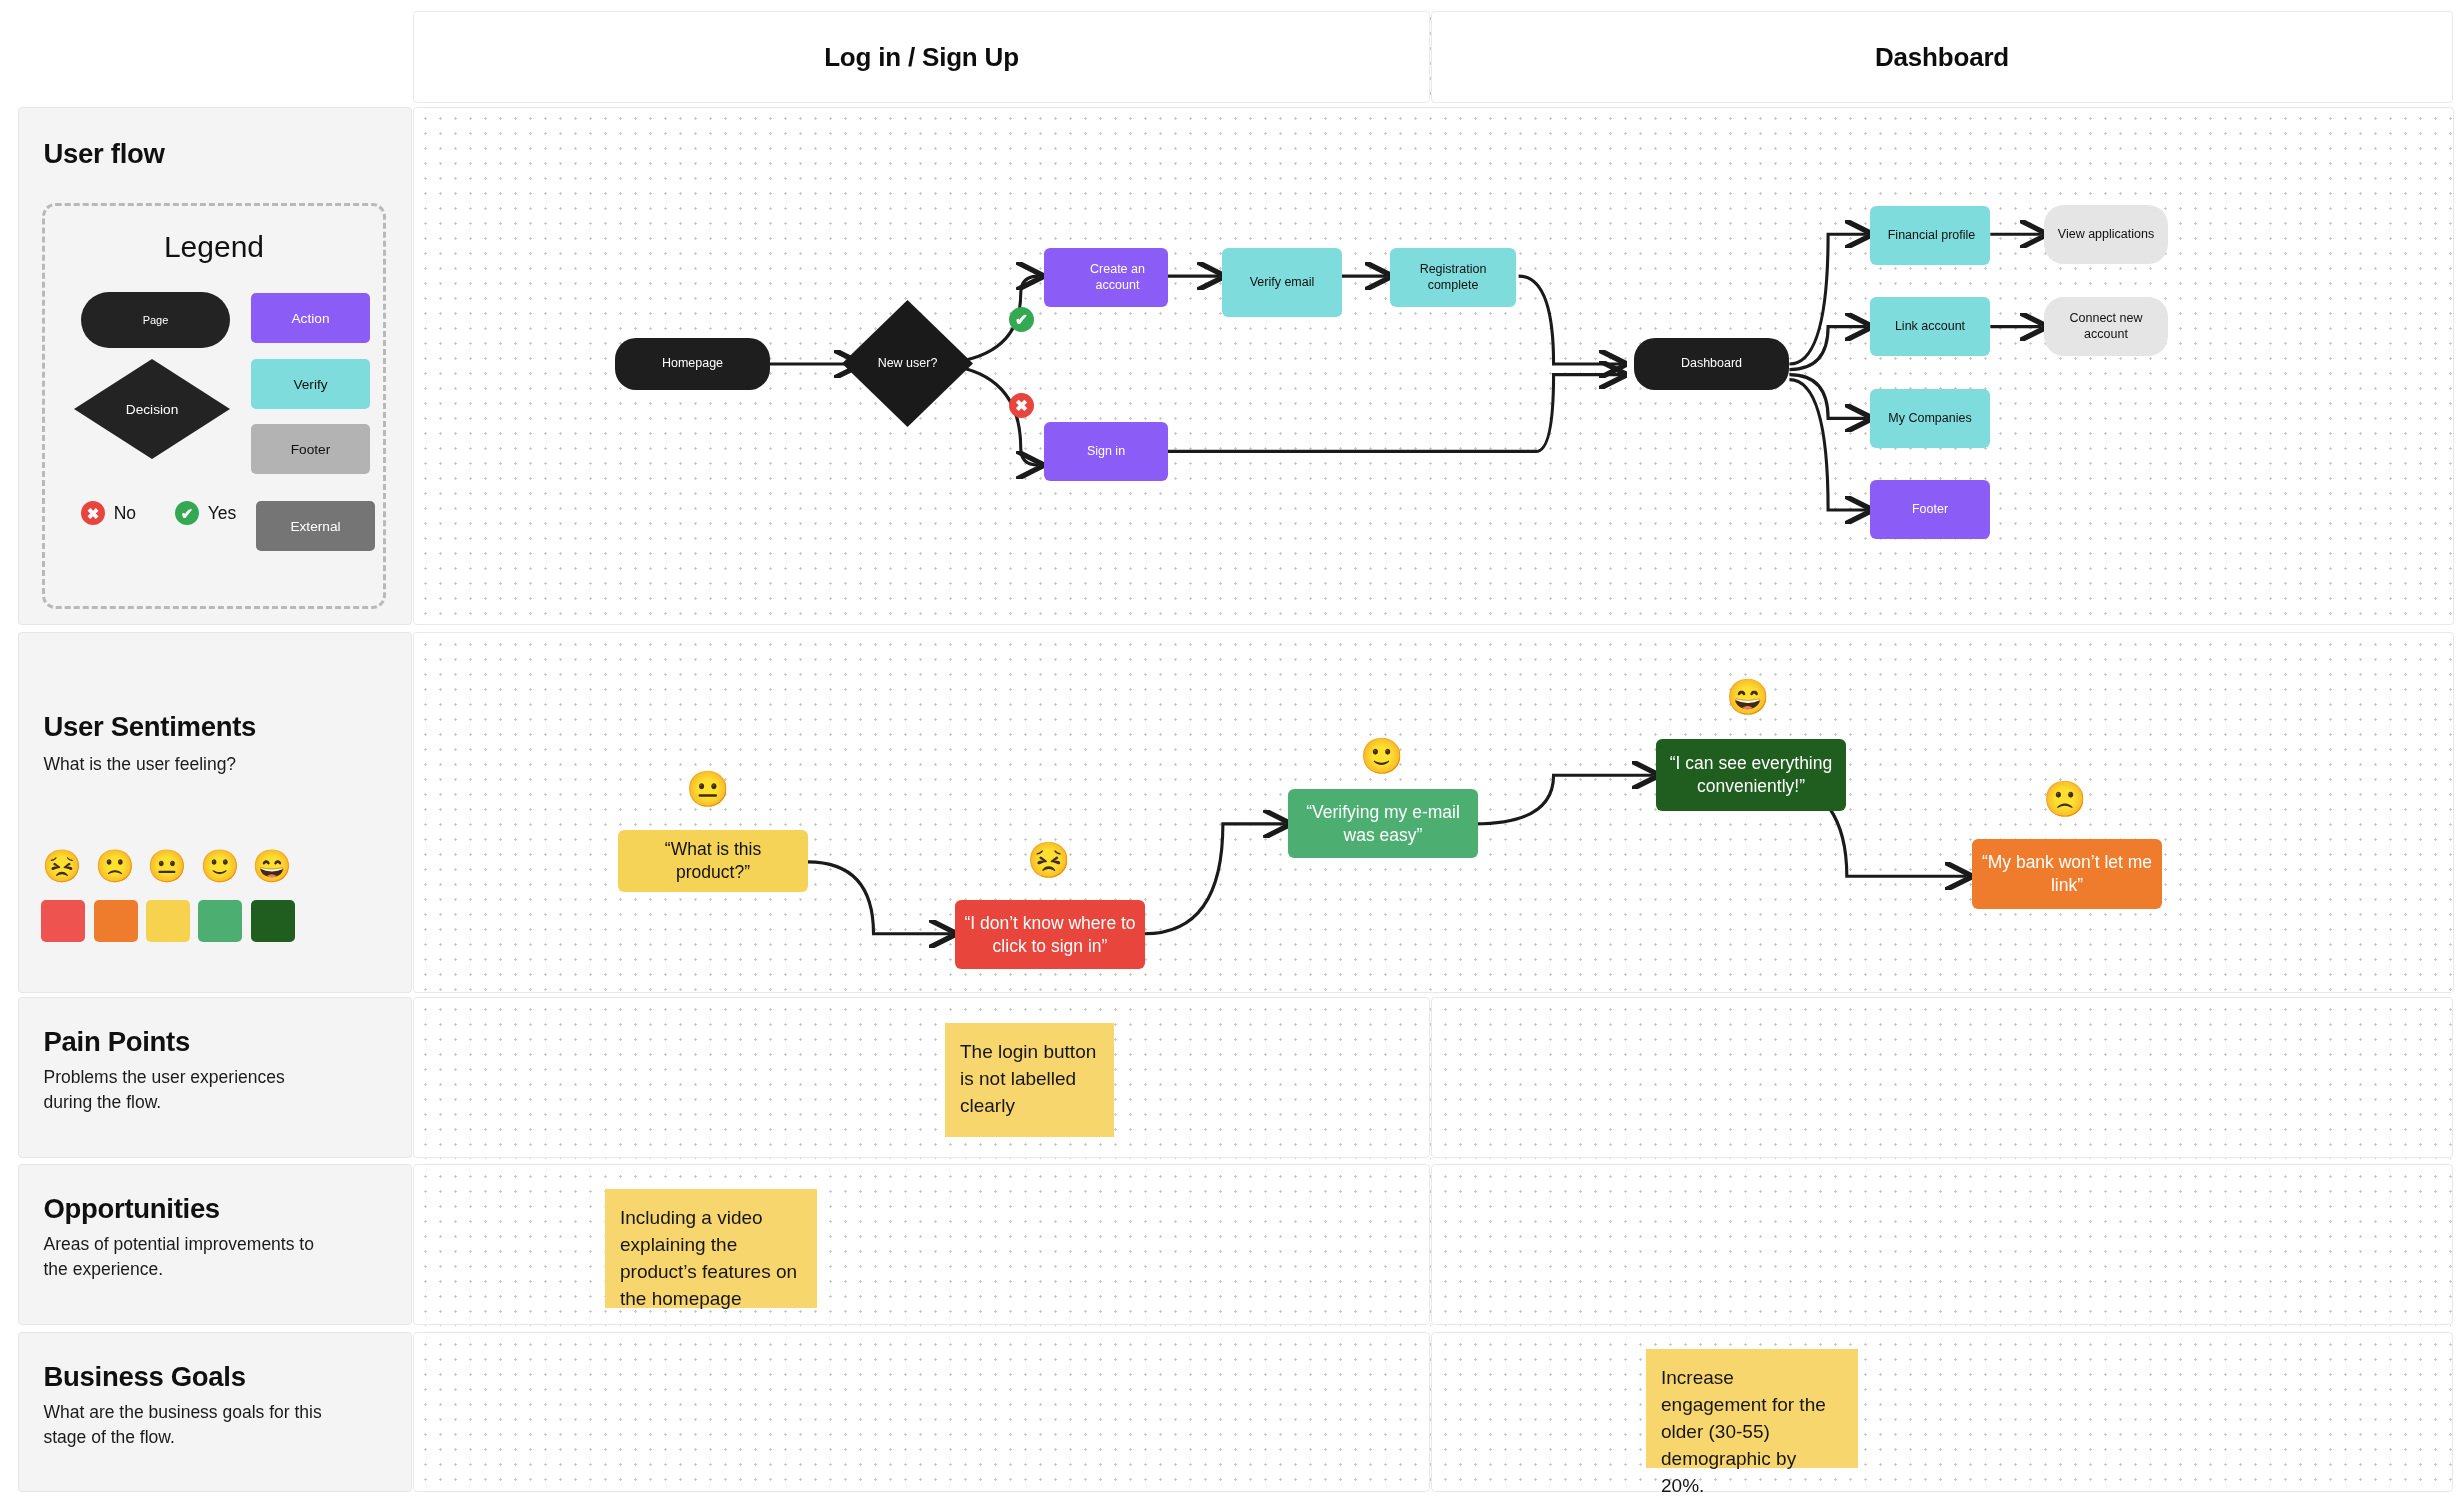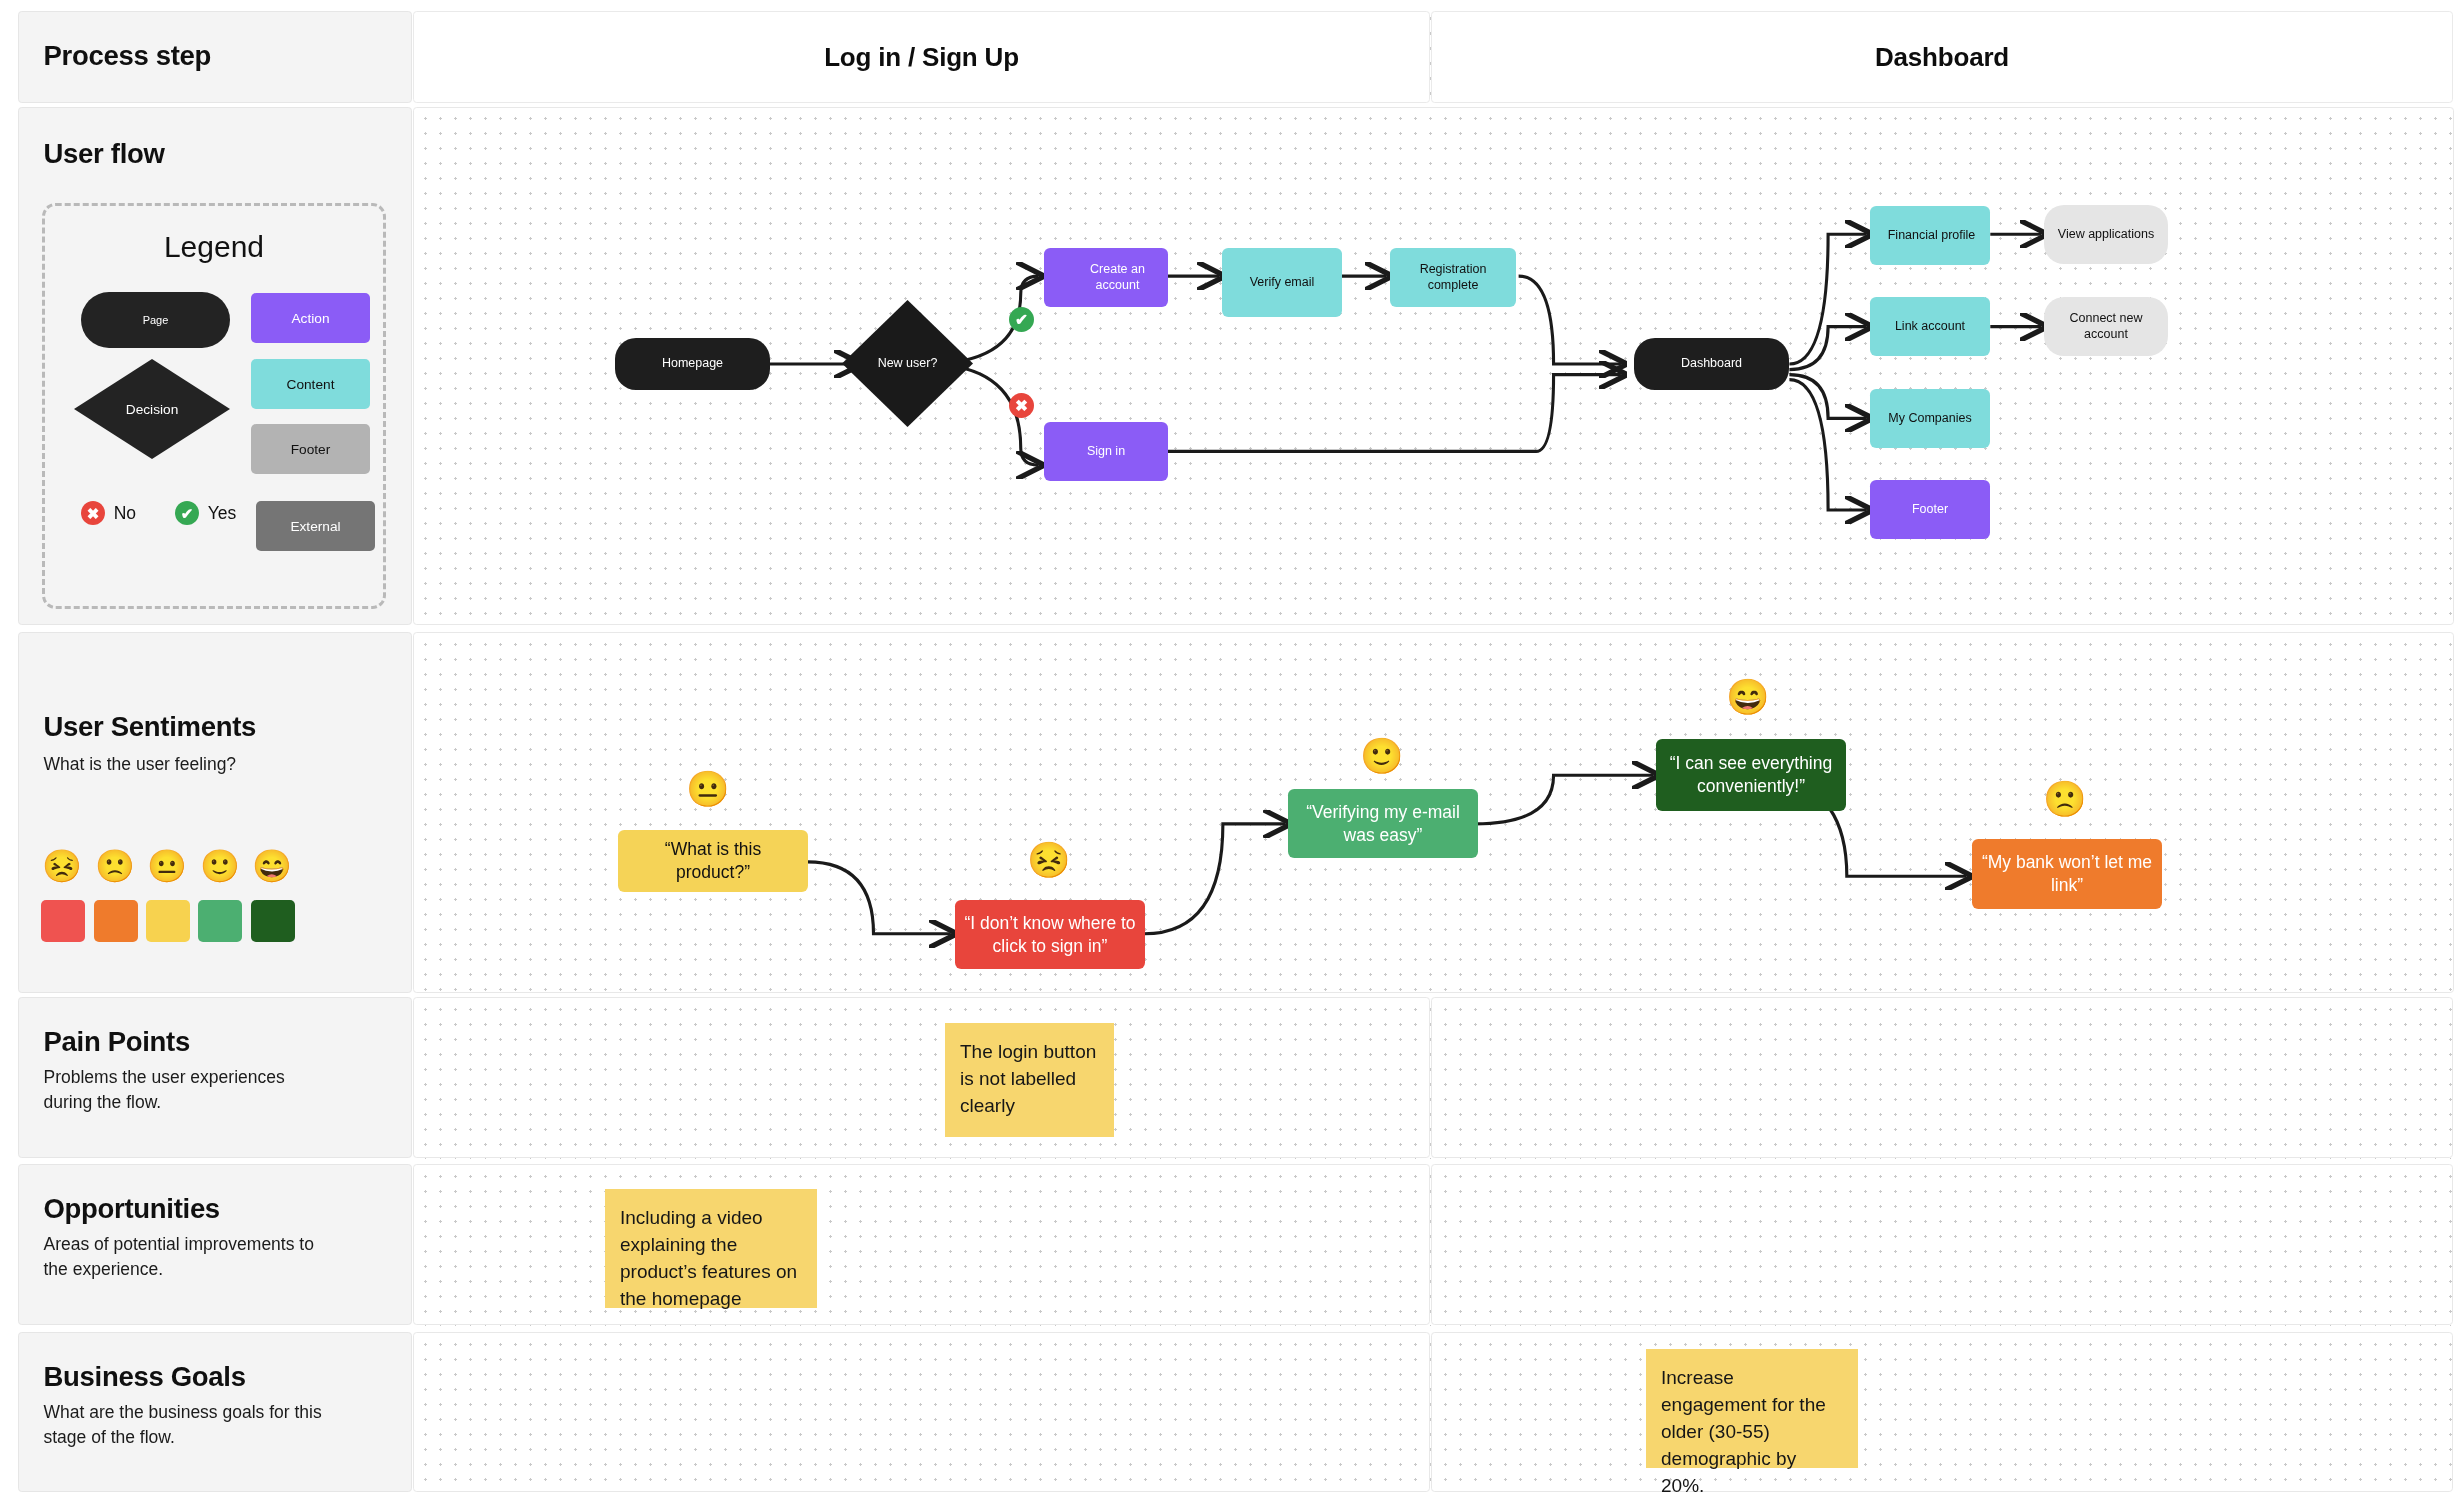--- a/index.html
+++ b/index.html
@@ -163,23 +163,20 @@
 
   <div class="scell" style="left:413px; top:997px; width:1017px; height:161px;"></div>
   <div class="scell" style="left:1431px; top:997px; width:1022px; height:161px;"></div>
 
   <div class="scell" style="left:413px; top:1164px; width:1017px; height:161px;"></div>
   <div class="scell" style="left:1431px; top:1164px; width:1022px; height:161px;"></div>
 
   <div class="scell" style="left:413px; top:1332px; width:1017px; height:160px;"></div>
   <div class="scell" style="left:1431px; top:1332px; width:1022px; height:160px;"></div>
 
-  <div class="lcell" style="top:11.2px; height:92px;">
-    <h1 style="left:25px; top:30px;">Process step</h1>
-  </div>
 
   <div class="lcell" style="top:107px; height:518px;">
     <h1 style="left:25px; top:32px;">User flow</h1>
   </div>
 
   <div class="lcell" style="top:632px; height:361px;">
     <h1 style="left:25px; top:80px;">User Sentiments</h1>
     <p style="left:25px; top:119px;">What is the user feeling?</p>
   </div>
 
@@ -205,21 +202,21 @@
       <span>Page</span>
     </div>
     <div class="lg-dec">
       <span>Decision</span>
     </div>
 
     <div class="lg-chip" style="top:87px; background:#8b5cf6; color:#fff;">
       <span>Action</span>
     </div>
     <div class="lg-chip" style="top:153px; background:#7fdcdc; color:#111;">
-      <span>Content</span>
+      <span>Verify</span>
     </div>
     <div class="lg-chip" style="top:218px; background:#b3b3b3; color:#111;">
       <span>Footer</span>
     </div>
     <div class="lg-chip" style="top:295px; left:211px; background:#757575; color:#fff;">
       <span>External</span>
     </div>
 
     <div class="lg-yn" style="left:36px; top:295px;">
       <span class="badge no">✖</span>

